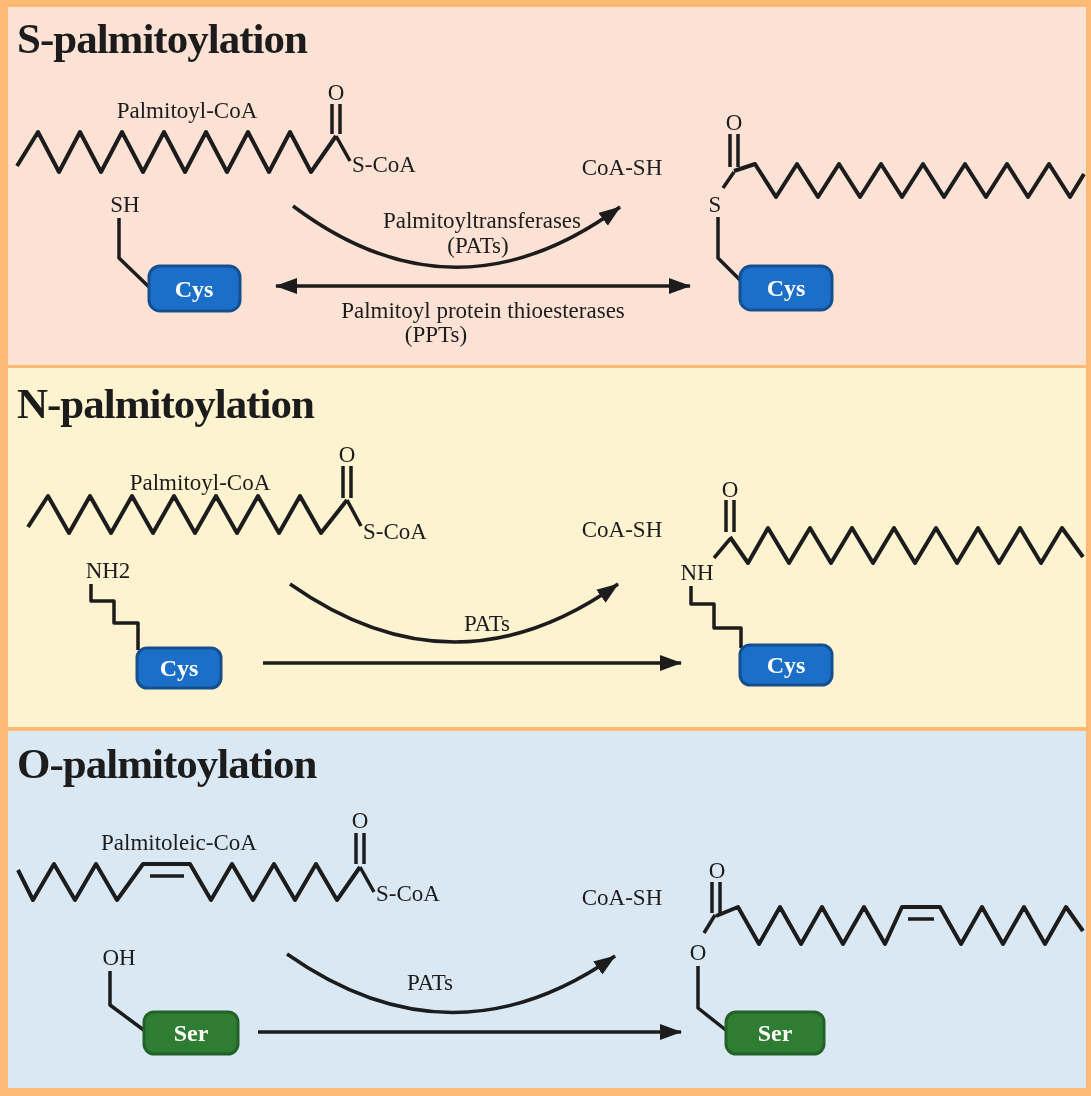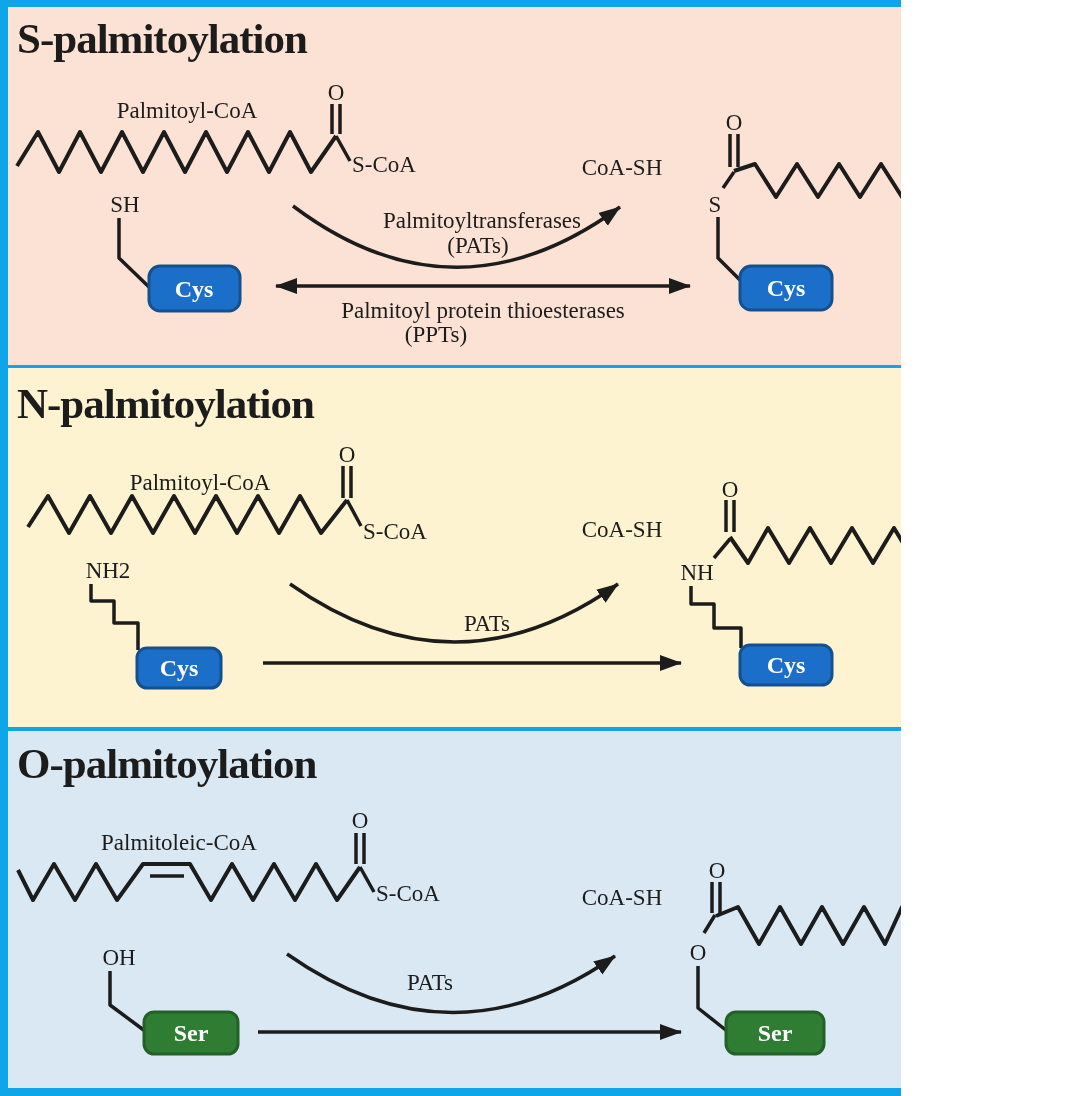--- a/index.html
+++ b/index.html
@@ -1,17 +1,17 @@
 <!DOCTYPE html>
 <html><head>
 <meta charset="utf-8">
 <style>
   html,body { margin:0; padding:0; background:#ffffff; }
   .stage {
-    position:relative; width:901px; height:1096px; background:#0ea5e9;
+    position:relative; width:1091px; height:1096px; background:#fdba74;
     font-family:"Liberation Serif", serif; overflow:hidden;
   }
   svg.panel { position:absolute; display:block; }
   text { fill:#1c1c1c; font-family:"Liberation Serif", serif; }
   .title { font-size:43px; font-weight:bold; letter-spacing:-1px; }
   .lbl   { font-size:23px; }
   .atom  { font-size:23px; }
   .enz   { font-size:23px; }
   .res   { font-size:24px; font-weight:bold; fill:#ffffff; }
   .ln    { stroke:#1c1c1c; stroke-width:4; fill:none; stroke-linejoin:round; }

